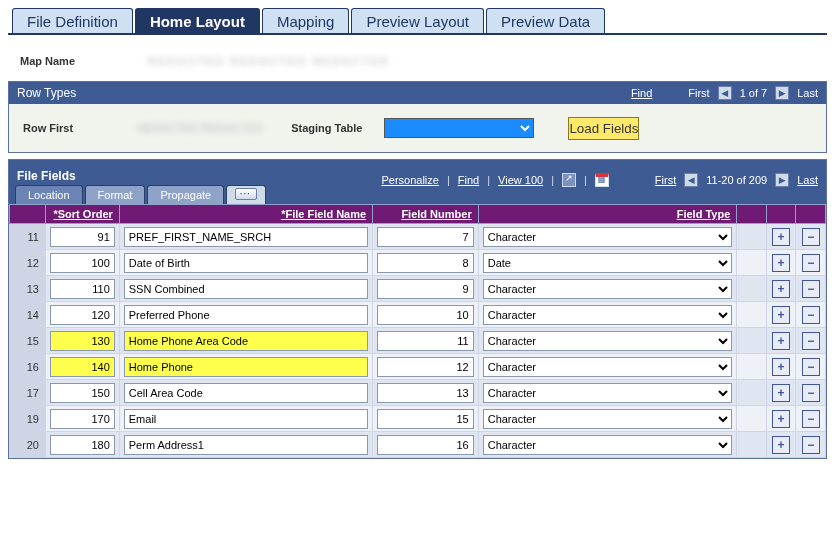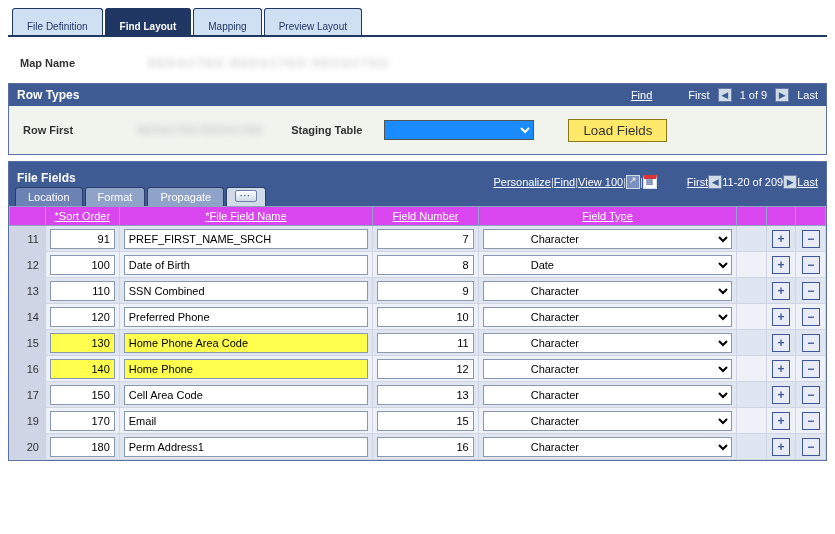--- a/index.html
+++ b/index.html
@@ -12,28 +12,28 @@
     width: 835px;
   }
   
   .page-tabs {
     display: flex;
     gap: 2px;
     border-bottom: 2px solid #203764;
     padding-left: 4px;
   }
   .page-tab {
-    padding: 12px 14px 3px;
+    padding: 4px 14px 3px;
     border: 1px solid #203764;
     border-bottom: none;
     border-radius: 3px 3px 0 0;
     background: #cfe0f2;
     color: #203764;
     cursor: pointer;
-    font-size: 10px;
+    font-size: 15px;
   }
   .page-tab.active {
     background: #203764;
     color: #fff;
     font-weight: bold;
   }
   .map-name-row {
     padding: 20px 12px 14px;
   }
   .map-name-row label {
@@ -54,21 +54,21 @@
   }
   .section-header {
     background: #3f5b94;
     color: #fff;
     padding: 4px 8px;
     display: flex;
     align-items: center;
     justify-content: space-between;
     font-size: 12px;
   }
-  .section-header .left { font-weight: bold; }
+  .section-header .left { font-weight: normal; }
   .section-header .right {
     display: flex;
     align-items: center;
     gap: 8px;
     font-size: 11px;
   }
   .section-header .right a { color: #fff; text-decoration: underline; cursor: pointer; }
   .section-body {
     background: #f1f3ed;
     padding: 10px 10px 10px 14px;
@@ -88,38 +88,38 @@
   select.staging {
     background: #1a8cff;
     color:#fff;
     border: 1px solid #555;
     height: 20px;
     width: 150px;
   }
   .load-btn {
     background: #ffe96b;
     border: 1px solid #8a7a1f;
-    padding: 3px 14px;
+    padding: 3px 0;
     color: #333;
     cursor: pointer;
     margin-left: 20px;
   }
   
   .grid-wrap { border: 1px solid #5a6fa3; }
   .grid-hdr {
     background: #3f5b94;
     color: #fff;
     padding: 10px 8px 0;
     display: flex;
     align-items: center;
     justify-content: space-between;
     height: 22px;
   }
   .grid-hdr .title { font-weight: bold; font-size:12px; }
-  .grid-hdr .links { font-size: 11px; display:flex; gap:0; align-items:center;margin-top:8px; }
+  .grid-hdr .links { font-size: 11px; display:flex; gap:8px; align-items:center;margin-top:8px; }
   .grid-hdr .links a { color:#fff; text-decoration: underline; cursor:pointer; }
   .grid-hdr .links span.sep { color:#cfdce8; }
   .grid-subtabs {
     background: #3f5b94;
     padding: 0 6px;
     display:flex;
     gap:2px;
     height:22px;
     align-items:flex-end;
   }
@@ -151,24 +151,24 @@
     position:absolute; left:3px; top:-2px;
     font-size:11px; color:#3f5b94;
   }
   
   table.grid {
     width:100%;
     border-collapse:collapse;
     table-layout:fixed;
   }
   table.grid th {
-    background:#d946ef;
+    background:#701a75;
     color:#fff;
-    font-weight:normal;
-    text-align:center;
+    font-weight:bold;
+    text-align:right;
     padding:3px 6px;
     border:1px solid #8fa3c9;
     font-size:11px;
     text-decoration: underline;
     cursor:pointer;
     white-space:nowrap;
     overflow:hidden;
   }
   table.grid td {
     border:1px solid #cfd5e4;
@@ -192,21 +192,20 @@
     font-size:11px;
     height:20px;
     background:#fff;
   }
   table.grid select {
     width:100%;
     height:20px;
     border:1px solid #8a98ad;
     font-size:11px;
     background:#fff;
-    padding-left:43px;
   }
   .so-col { width:70px; }
   .num-col { width:100px; }
   .name-col { width:240px; }
   .type-col { width:245px; }
   .btn-col { width:28px; text-align:center; }
   .sq-btn {
     width:18px; height:18px;
     border:1px solid #41569a;
     background:#e8ecf6;
@@ -244,39 +243,40 @@
     border-top:4px solid #d33;
   }
   .mini-icon.cal::after{content:"▦";color:#3f5b94;font-size:8px;position:absolute;left:2px;top:-2px;}
   .num-input { text-align:right; }
 </style>
 </head>
 <body>
 
 <div class="page-tabs" id="page-tabs">
     <div class="page-tab">File Definition</div>
-    <div class="page-tab active">Find Layout</div>
+    <div class="page-tab active">Home Layout</div>
     <div class="page-tab">Mapping</div>
     <div class="page-tab">Preview Layout</div>
+    <div class="page-tab">Preview Data</div>
   </div>
 
 <div class="map-name-row">
   <label>Map Name</label>
   <span class="map-name-val">REDACTED REDACTED REDACTED</span>
 </div>
 
 <div class="section">
   <div class="section-header">
     <span class="left">Row Types</span>
     <span class="right">
       <a>Find</a>
       <span style="width:20px"></span>
       <span class="underline">First</span>
       <span class="nav-arrow">◀</span>
-      <span>1 of 9</span>
+      <span>1 of 7</span>
       <span class="nav-arrow">▶</span>
       <span class="underline">Last</span>
     </span>
   </div>
   <div class="section-body">
     <span class="lbl">Row First</span>
     <span class="blurval">REDACTED REDACTED</span>
     <span class="lbl" style="margin-right:8px">Staging Table</span>
     <select class="staging">
       <option></option>

